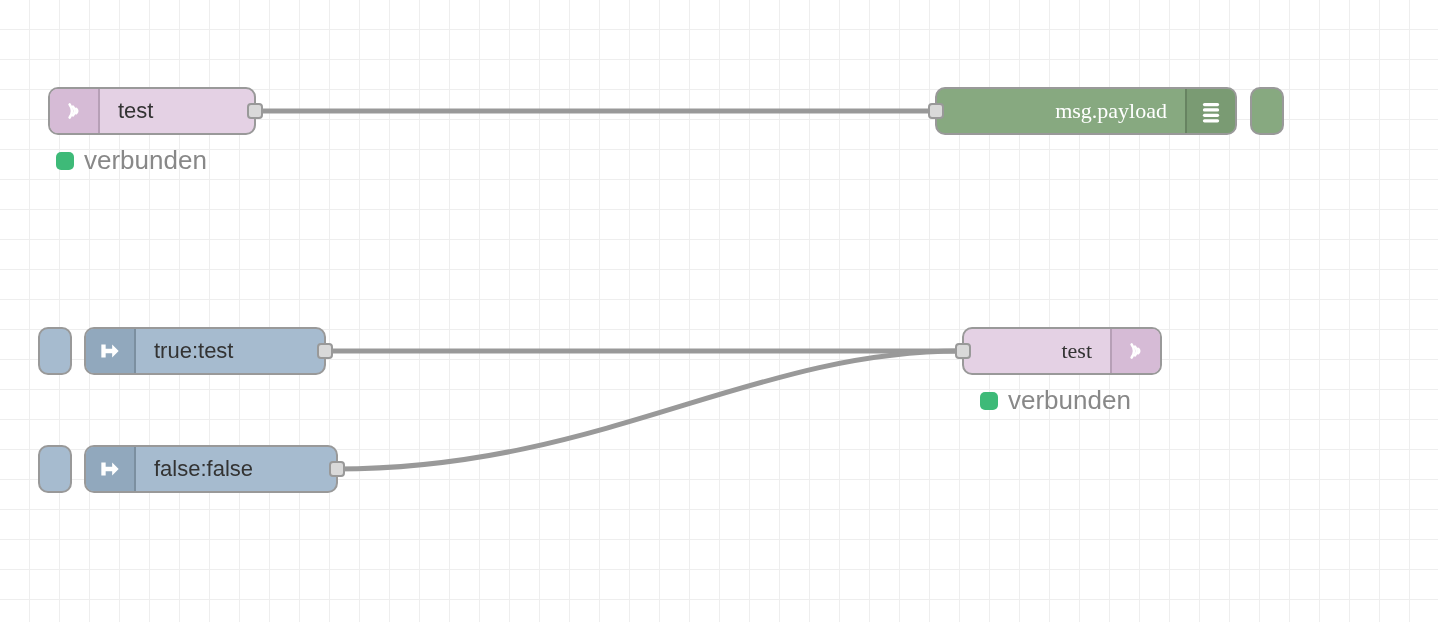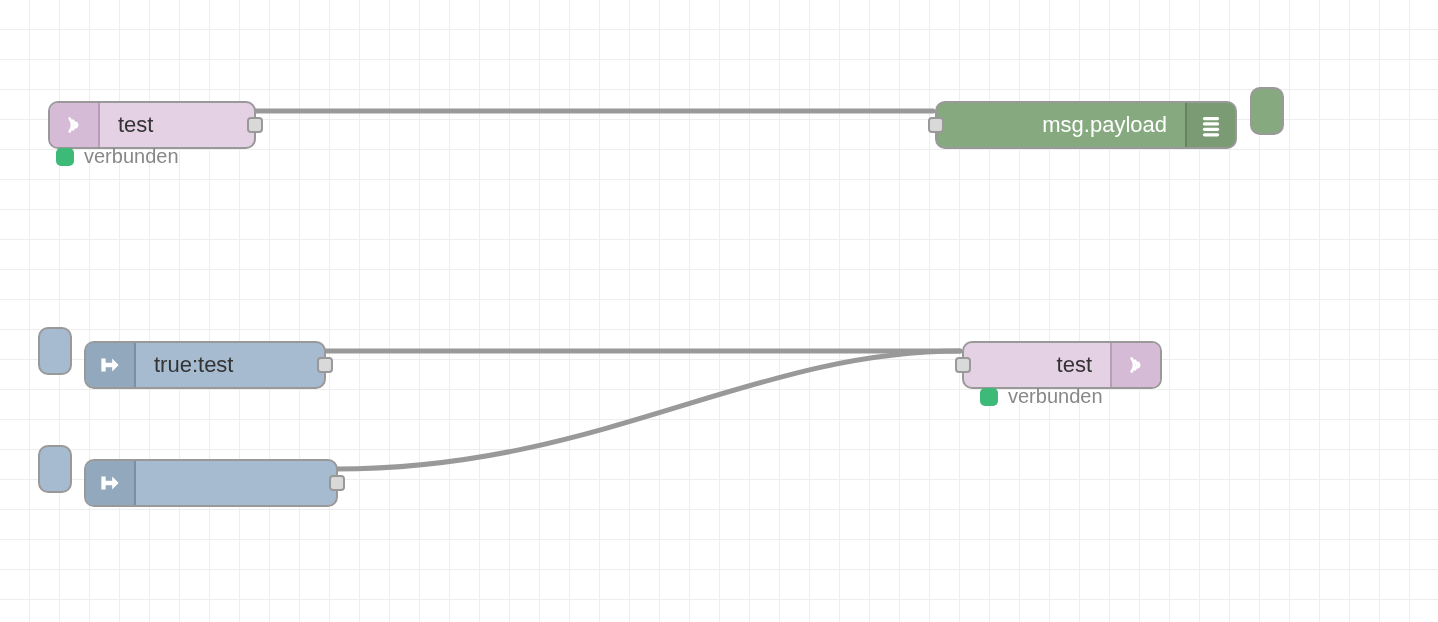--- a/index.html
+++ b/index.html
@@ -36,21 +36,20 @@
   }
   .node {
     position: absolute;
     height: 48px;
     border: 2px solid #999999;
     border-radius: 10px;
     display: flex;
     align-items: stretch;
     box-sizing: border-box;
     cursor: move;
-    margin-top: 14px;
   }
   .node .icon {
     flex: 0 0 48px;
     display: flex;
     align-items: center;
     justify-content: center;
     border-right: 2px solid rgba(0,0,0,0.15);
     border-top-left-radius: 8px;
     border-bottom-left-radius: 8px;
   }
@@ -63,20 +62,21 @@
     flex: 1 1 auto;
     display: flex;
     align-items: center;
     padding: 0 18px;
     font-size: 22px;
     color: #333;
     white-space: nowrap;
   }
   .node .label.right {
     justify-content: flex-end;
+    font-family: Liberation Serif, serif;
   }
   .port {
     position: absolute;
     width: 16px;
     height: 16px;
     background: #d9d9d9;
     border: 2px solid #999999;
     border-radius: 4px;
     box-sizing: border-box;
     top: 50%;
@@ -90,21 +90,21 @@
     height: 48px;
     border: 2px solid #999999;
     border-radius: 10px;
     box-sizing: border-box;
     cursor: pointer;
   }
   .status {
     position: absolute;
     display: flex;
     align-items: center;
-    font-size: 20px;
+    font-size: 26px;
     color: #888;
   }
   .status .dot {
     width: 18px;
     height: 18px;
     border-radius: 5px;
     margin-right: 10px;
   }
   
   .theme-purple   { background: #e4d1e4; }
@@ -175,20 +175,21 @@
     <div class="port out"></div>
   </div>
 
   <div class="trigger-btn trigger-blue" style="left:38px; top:445px;"></div>
   <div class="node theme-blue" style="left:84px; top:445px; width:254px;">
     <div class="icon">
       <svg viewBox="0 0 24 24" fill="#fff">
         <path d="M4 6 h4 v4 h6 v-4 l6 6 -6 6 v-4 h-6 v4 h-4 z"></path>
       </svg>
     </div>
+    <div class="label">false:false</div>
     <div class="port out"></div>
   </div>
 
   <div class="node theme-purple" style="left:962px; top:327px; width:200px;">
     <div class="label right">test</div>
     <div class="icon icon-right">
       <svg viewBox="0 0 24 24" fill="none" stroke="#fff" stroke-width="2.5" stroke-linecap="round">
         <path d="M8 6 a10 10 0 0 1 0 12"></path>
         <path d="M11 8 a6 6 0 0 1 0 8"></path>
         <path d="M14 10 a3 3 0 0 1 0 4"></path>

